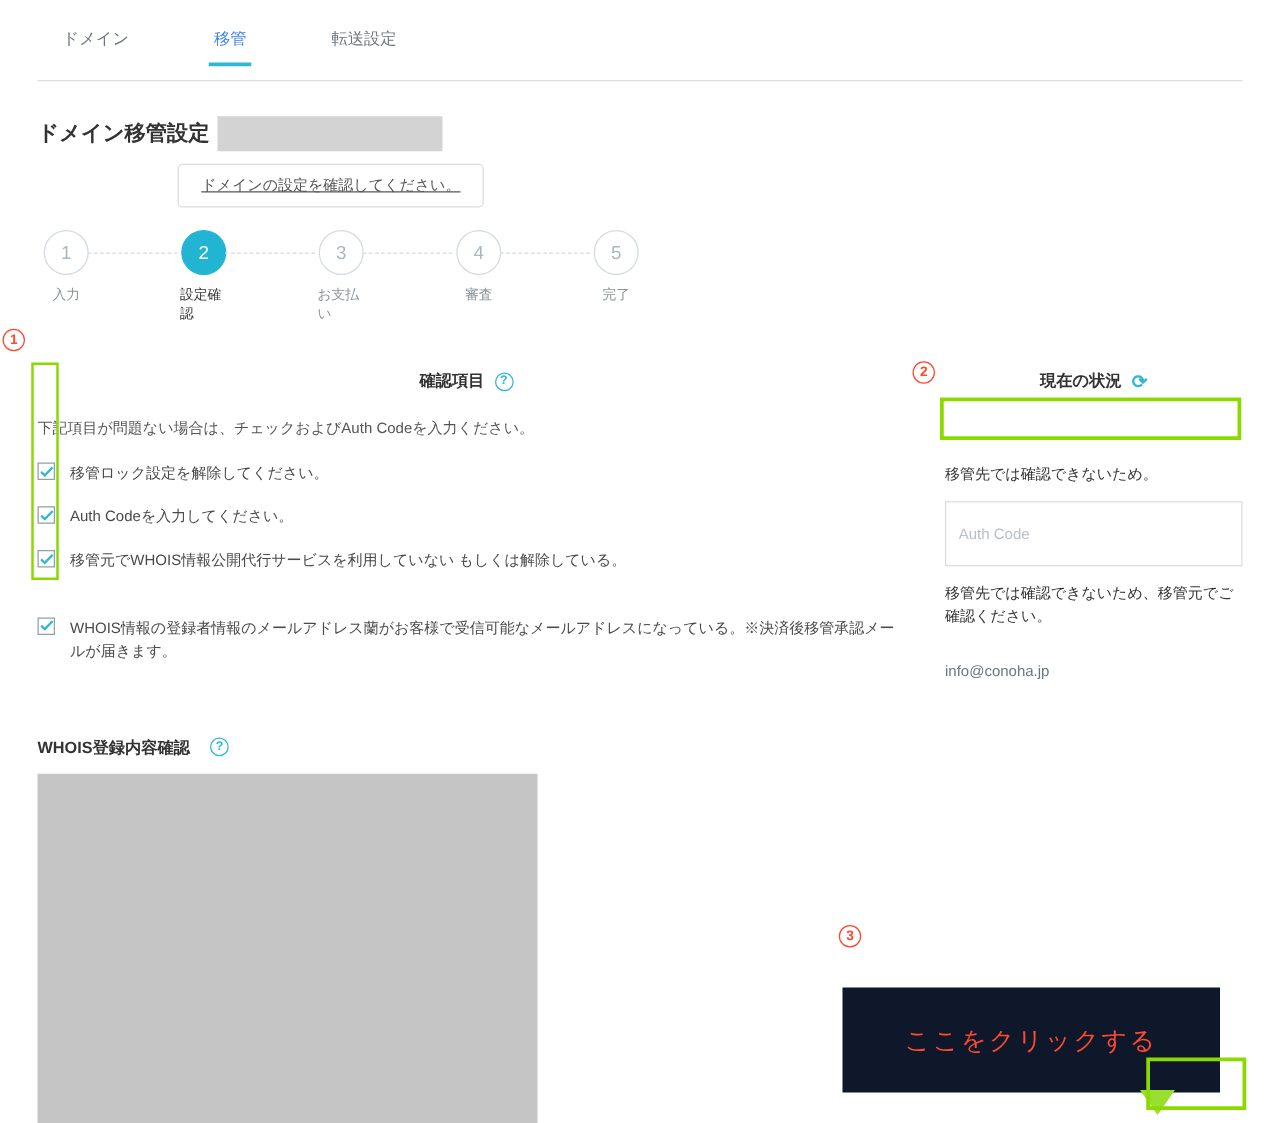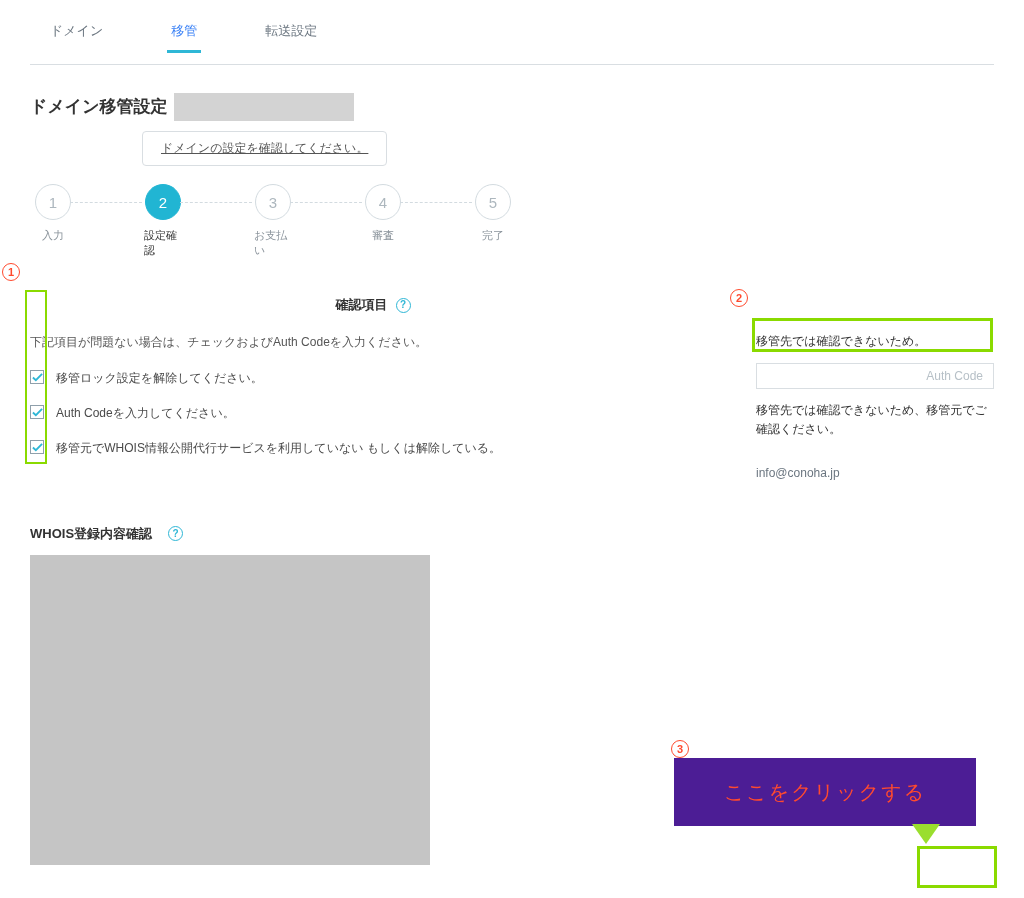--- a/index.html
+++ b/index.html
@@ -163,26 +163,25 @@
     margin-top: 1px;
     cursor: pointer;
   }
   .cbox svg { width: 11px; height: 11px; }
   .link { color: #3b83c0; cursor: pointer; text-decoration: underline; }
 
   .right-line { font-size: 12px; color: #333; margin-bottom: 12px; line-height: 1.6; }
   .right-line.light { color: #6b7680; }
   .auth-input {
     width: 100%;
-    height: 26px;
+    height: 52px;
     border: 1px solid #d9dee2;
     font-size: 12px;
     padding: 0 10px;
     color: #333;
-    text-align: right;
   }
   .auth-input::placeholder { color: #b7c0c7; }
   .auth-wrap { margin-bottom: 12px; }
 
   
   .whois-head {
     display: flex;
     align-items: center;
     gap: 16px;
     margin-top: 30px;
@@ -218,23 +217,23 @@
     display: flex; align-items: center; justify-content: center;
     background: #fff;
     z-index: 60;
   }
   #nb1 { left: 2px;  top: 263px; }
   #nb2 { left: 730px; top: 289px; }
   #nb3 { left: 671px; top: 740px; }
 
   .callout {
     position: absolute;
-    left: 674px; top: 758px;
-    width: 302px; height: 68px;
-    background: #4c1d95;
+    left: 674px; top: 790px;
+    width: 302px; height: 84px;
+    background: #0f172a;
     color: #ff4a2e;
     font-size: 20px;
     letter-spacing: 2px;
     display: flex;
     align-items: center;
     justify-content: center;
     z-index: 40;
   }
   .callout::after{
     content:"";
@@ -318,23 +317,35 @@
       <span>Auth Codeを入力してください。</span>
     </div>
     <div class="check-row">
       <span class="cbox">
         <svg viewBox="0 0 12 12">
             <path d="M1 6 L4.2 9 L11 2" stroke="#2fb7d6" stroke-width="2" fill="none"></path>
           </svg>
       </span>
       <span>移管元でWHOIS情報公開代行サービスを利用していない もしくは解除している。</span>
     </div>
+    <div class="check-row gap-big">
+      <span class="cbox">
+        <svg viewBox="0 0 12 12">
+            <path d="M1 6 L4.2 9 L11 2" stroke="#2fb7d6" stroke-width="2" fill="none"></path>
+          </svg>
+      </span>
+      <span>WHOIS情報の登録者情報のメールアドレス蘭がお客様で受信可能なメールアドレスになっている。※決済後移管承認メールが届きます。</span>
+    </div>
   </div>
 
   <div class="col-right">
+    <div class="section-head">
+      <span>現在の状況</span>
+      <span class="refresh-icon">⟳</span>
+    </div>
     <div style="height:36px"></div>
     <div class="right-line">移管先では確認できないため。</div>
     <div class="auth-wrap">
       <input class="auth-input" placeholder="Auth Code" style="">
     </div>
     <div class="right-line">移管先では確認できないため、移管元でご確認ください。</div>
     <div class="right-line light" style="margin-top:24px">info@conoha.jp</div>
   </div>
 </div>
 

